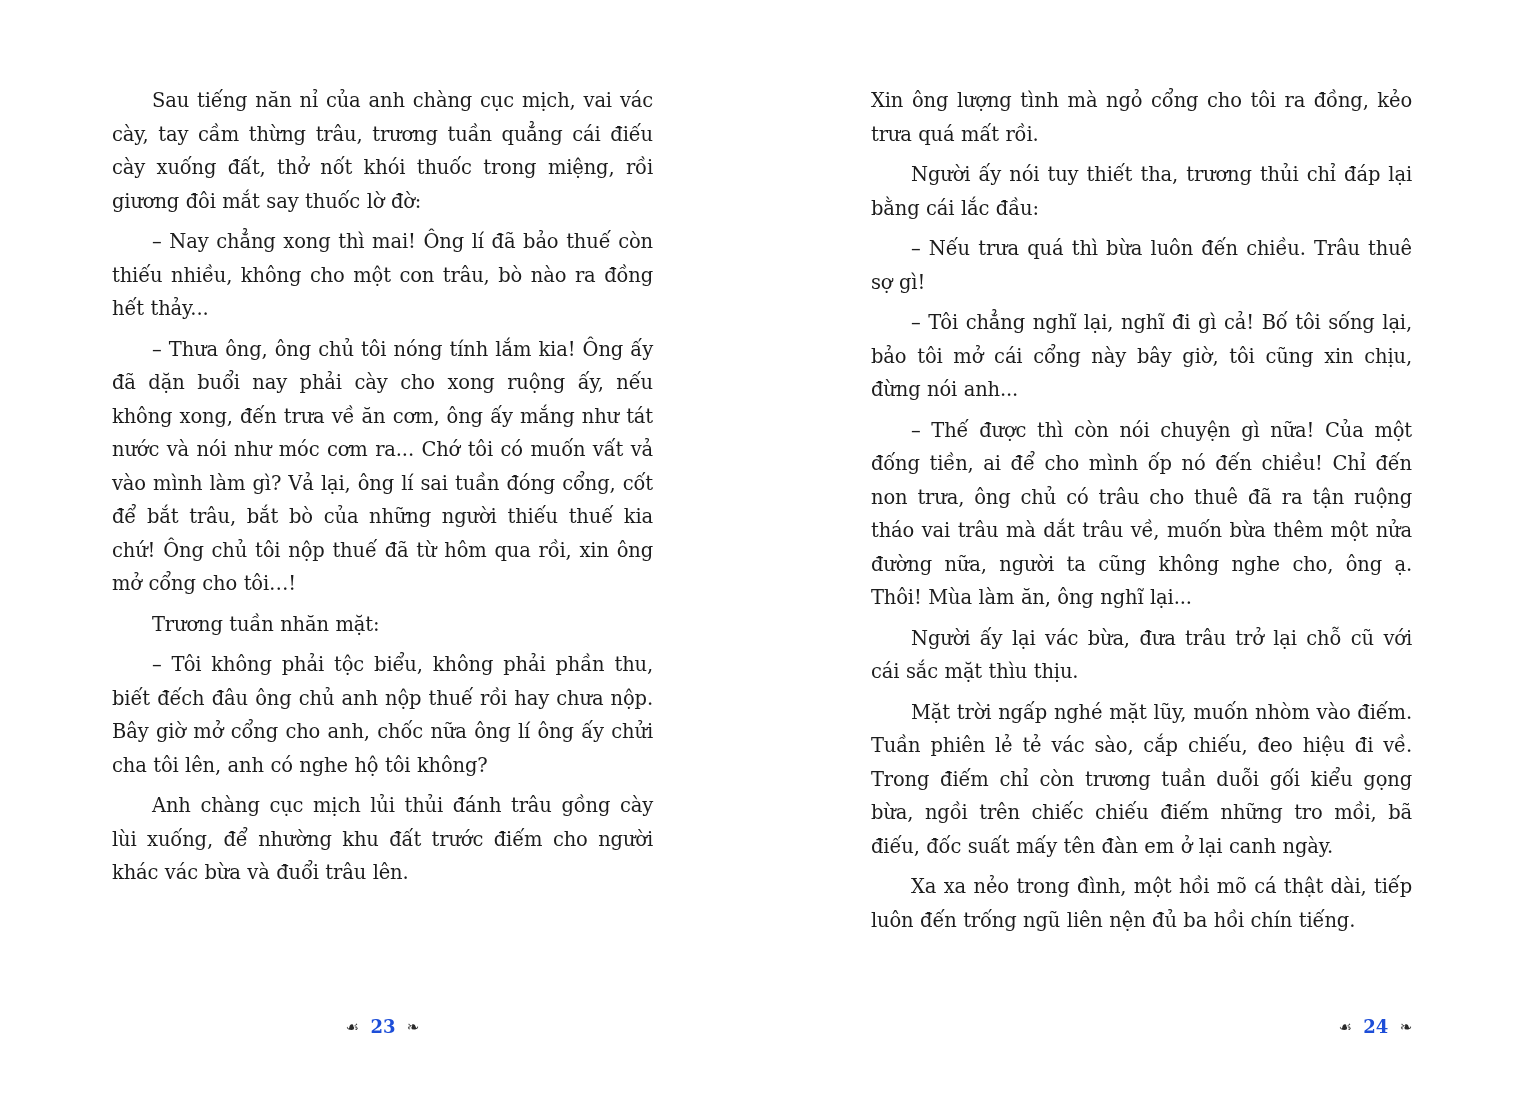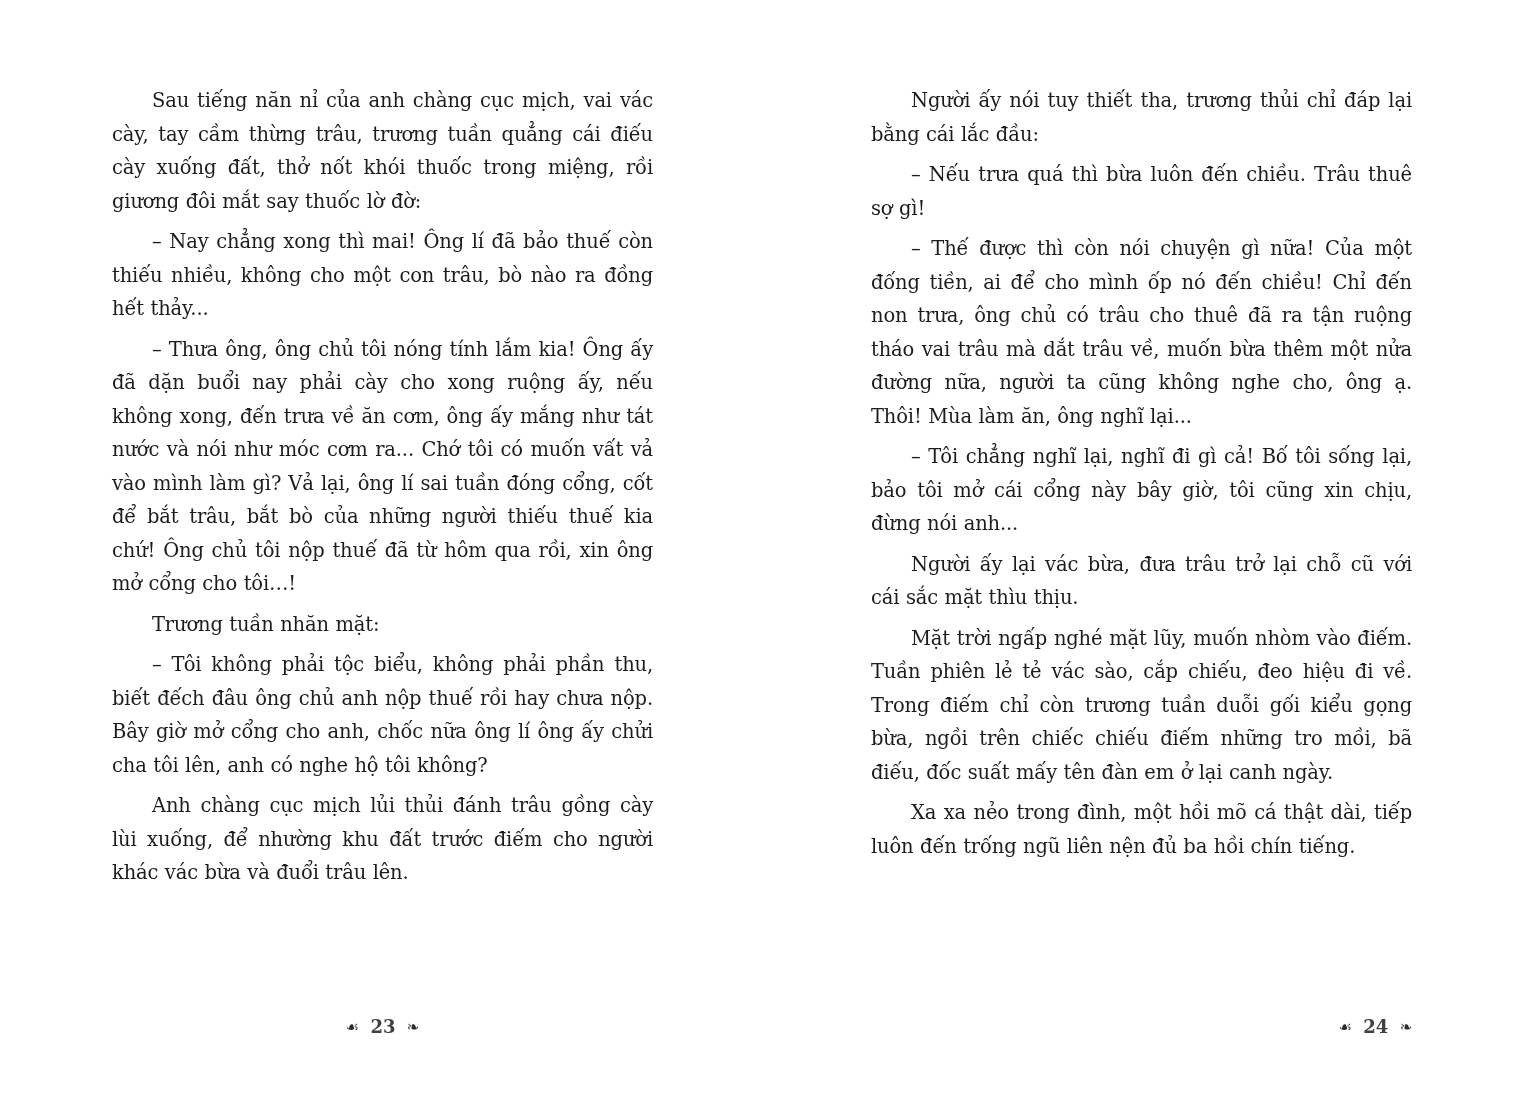--- a/index.html
+++ b/index.html
@@ -43,21 +43,21 @@
     top: 1016px;
     width: 541px;
     text-align: center;
     white-space: nowrap;
   }
   .footer-left  { left: 112px; }
   .footer-right { left: 871px; text-align: right; }
   .footer .pnum {
     font-size: 18px;
     font-weight: bold;
-    color: #404040;
+    color: #1d4ed8;
     margin: 8px 6px;
     vertical-align: middle;
   }
   .footer .orn {
     font-family: "DejaVu Sans", sans-serif;
     font-size: 15px;
     color: #2a2a2a;
     vertical-align: middle;
   }
 </style>
@@ -69,24 +69,25 @@
   <section class="page page-left">
     <p>Sau tiếng năn nỉ của anh chàng cục mịch, vai vác cày, tay cầm thừng trâu, trương tuần quẳng cái điếu cày xuống đất, thở nốt khói thuốc trong miệng, rồi giương đôi mắt say thuốc lờ đờ:</p>
     <p>– Nay chẳng xong thì mai! Ông lí đã bảo thuế còn thiếu nhiều, không cho một con trâu, bò nào ra đồng hết thảy...</p>
     <p>– Thưa ông, ông chủ tôi nóng tính lắm kia! Ông ấy đã dặn buổi nay phải cày cho xong ruộng ấy, nếu không xong, đến trưa về ăn cơm, ông ấy mắng như tát nước và nói như móc cơm ra... Chớ tôi có muốn vất vả vào mình làm gì? Vả lại, ông lí sai tuần đóng cổng, cốt để bắt trâu, bắt bò của những người thiếu thuế kia chứ! Ông chủ tôi nộp thuế đã từ hôm qua rồi, xin ông mở cổng cho tôi…!</p>
     <p>Trương tuần nhăn mặt:</p>
     <p>– Tôi không phải tộc biểu, không phải phần thu, biết đếch đâu ông chủ anh nộp thuế rồi hay chưa nộp. Bây giờ mở cổng cho anh, chốc nữa ông lí ông ấy chửi cha tôi lên, anh có nghe hộ tôi không?</p>
     <p>Anh chàng cục mịch lủi thủi đánh trâu gồng cày lùi xuống, để nhường khu đất trước điếm cho người khác vác bừa và đuổi trâu lên.</p>
   </section>
 
   <section class="page page-right">
+    <p class="no-indent">Xin ông lượng tình mà ngỏ cổng cho tôi ra đồng, kẻo trưa quá mất rồi.</p>
     <p>Người ấy nói tuy thiết tha, trương thủi chỉ đáp lại bằng cái lắc đầu:</p>
     <p>– Nếu trưa quá thì bừa luôn đến chiều. Trâu thuê sợ gì!</p>
+    <p>– Tôi chẳng nghĩ lại, nghĩ đi gì cả! Bố tôi sống lại, bảo tôi mở cái cổng này bây giờ, tôi cũng xin chịu, đừng nói anh...</p>
     <p>– Thế được thì còn nói chuyện gì nữa! Của một đống tiền, ai để cho mình ốp nó đến chiều! Chỉ đến non trưa, ông chủ có trâu cho thuê đã ra tận ruộng tháo vai trâu mà dắt trâu về, muốn bừa thêm một nửa đường nữa, người ta cũng không nghe cho, ông ạ. Thôi! Mùa làm ăn, ông nghĩ lại...</p>
-    <p>– Tôi chẳng nghĩ lại, nghĩ đi gì cả! Bố tôi sống lại, bảo tôi mở cái cổng này bây giờ, tôi cũng xin chịu, đừng nói anh...</p>
     <p>Người ấy lại vác bừa, đưa trâu trở lại chỗ cũ với cái sắc mặt thìu thịu.</p>
     <p>Mặt trời ngấp nghé mặt lũy, muốn nhòm vào điếm. Tuần phiên lẻ tẻ vác sào, cắp chiếu, đeo hiệu đi về. Trong điếm chỉ còn trương tuần duỗi gối kiểu gọng bừa, ngồi trên chiếc chiếu điếm những tro mồi, bã điếu, đốc suất mấy tên đàn em ở lại canh ngày.</p>
     <p>Xa xa nẻo trong đình, một hồi mõ cá thật dài, tiếp luôn đến trống ngũ liên nện đủ ba hồi chín tiếng.</p>
   </section>
 
   <div class="footer footer-left">
     <span class="orn">☙</span>
     <span class="pnum">23</span>
     <span class="orn">❧</span>
   </div>

